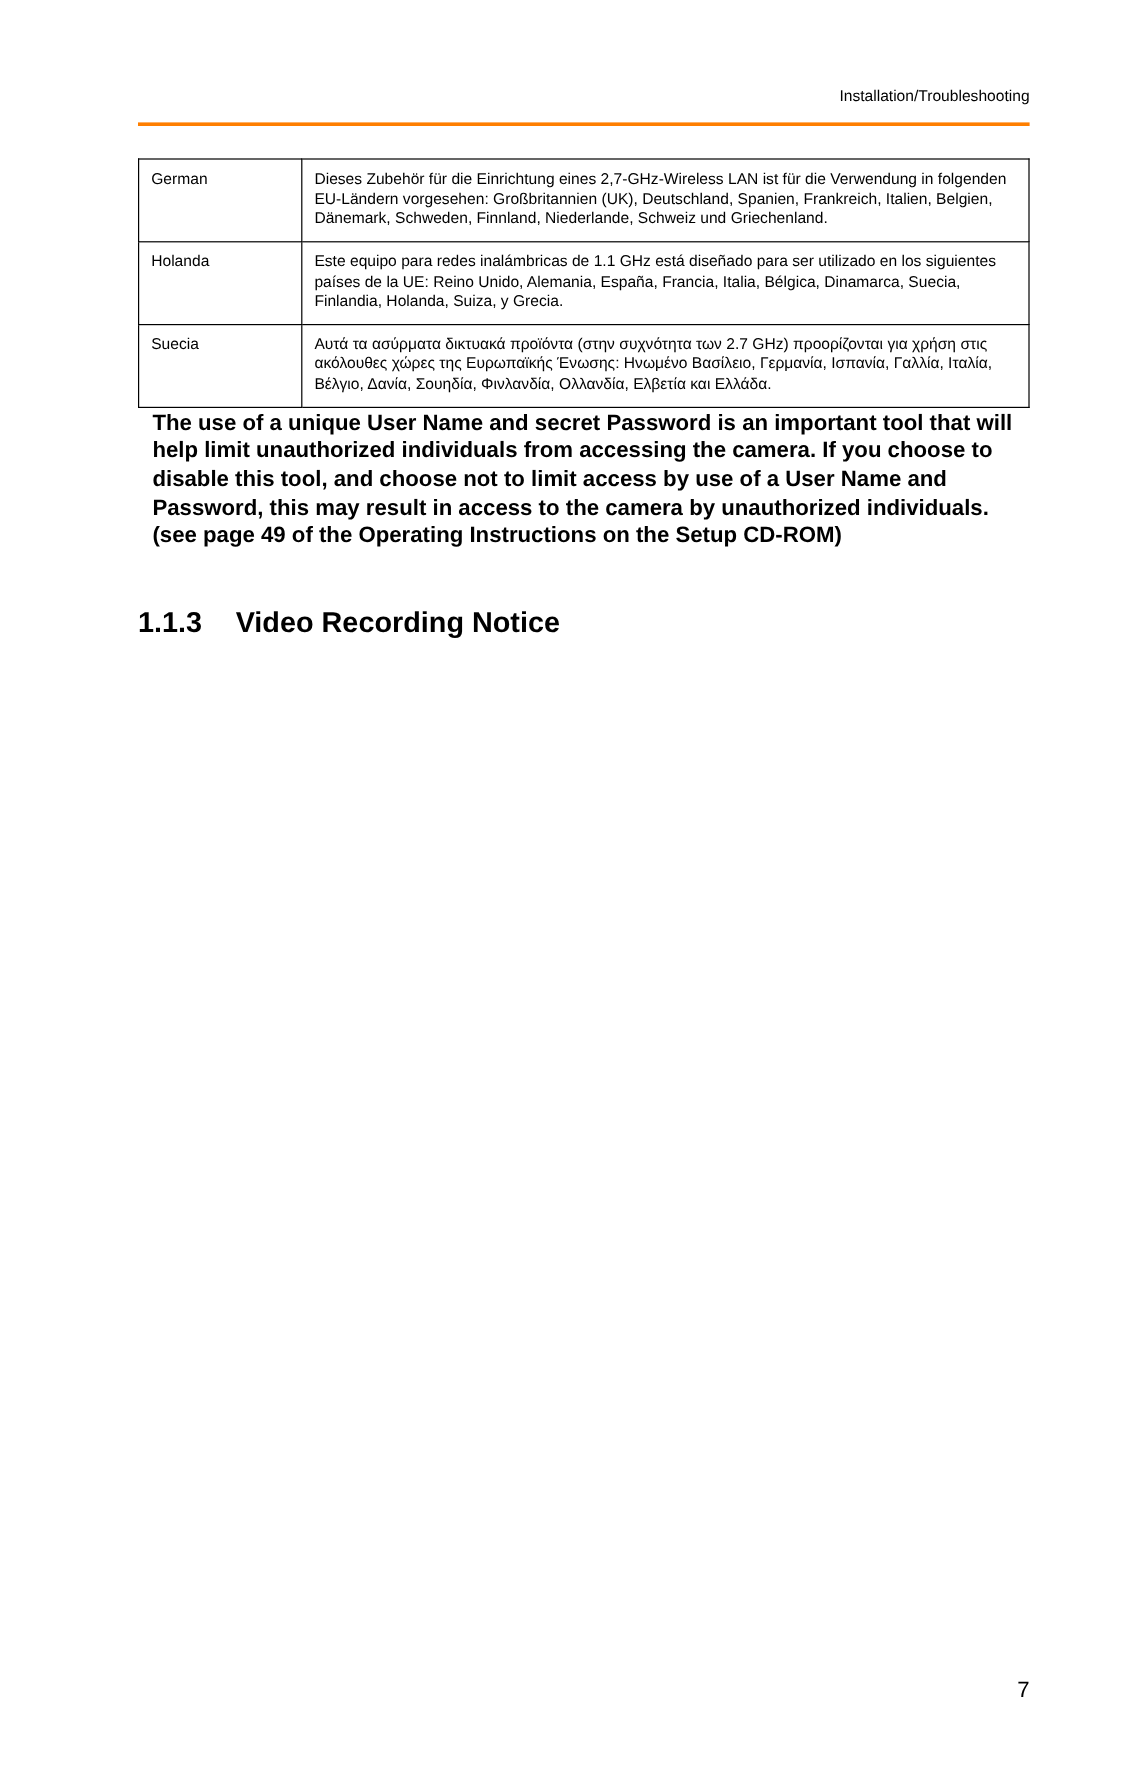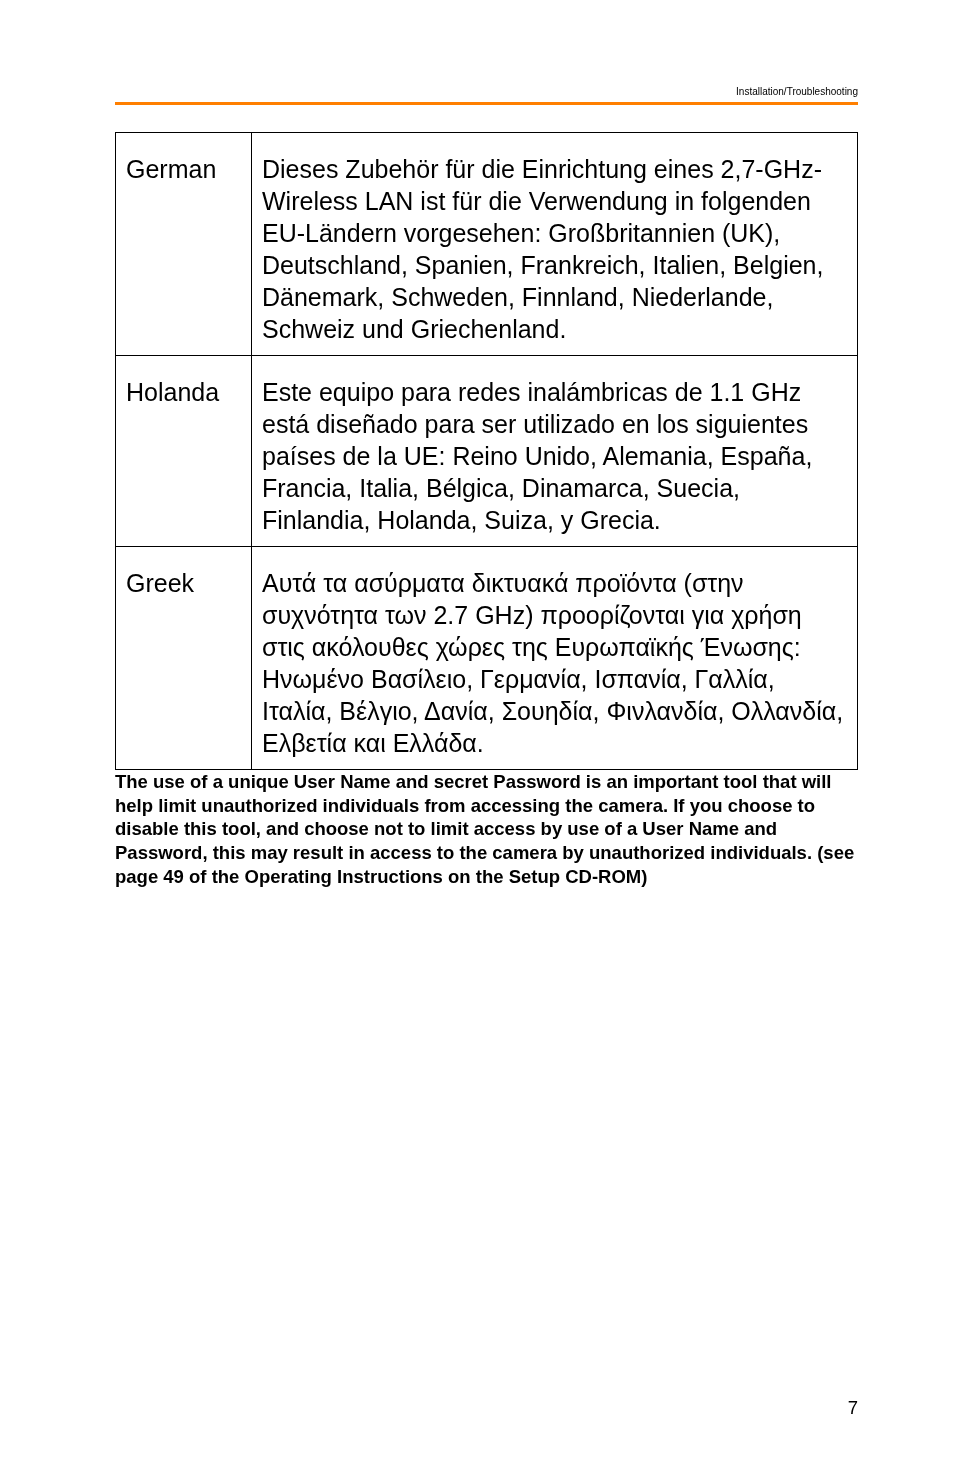--- a/index.html
+++ b/index.html
@@ -14,63 +14,63 @@
   .page {
     padding: 72px 96px 40px 115px;
   }
   .header-area {
     position: relative;
     height: 56px;
   }
   .running-head {
     position: absolute;
     right: 0;
-    top: 14px;
-    font-size: 10px;
+    top: 0;
+    font-size: 13px;
     color: #000;
   }
   .orange-rule {
     position: absolute;
     left: 0;
     right: 0;
     top: 30px;
     height: 3px;
     background: #ff7f00;
   }
   table.lang {
     border-collapse: collapse;
     width: 100%;
     margin-top: 4px;
     table-layout: fixed;
   }
   table.lang td {
     border: 1.5px solid #000;
-    padding: 20px 10px 10px 10px;
+    padding: 8px 10px 10px 10px;
     vertical-align: top;
-    font-size: 25px;
+    font-size: 13px;
     line-height: 1.28;
   }
   table.lang td.label { width: 136px; }
   h2.section {
     font-size: 24px;
     font-weight: bold;
     margin-top: 48px;
     margin-bottom: 12px;
   }
   h2.section .num { display: inline-block; margin-right: 28px; }
   .bold-para {
     font-size: 18.5px;
     font-weight: bold;
     line-height: 1.28;
   }
   .body-para {
     font-size: 18.5px;
     line-height: 1.28;
   }
-  .indent { margin-left: 0; }
+  .indent { margin-left: 12px; }
   .page-num {
     position: absolute;
     right: 96px;
     bottom: 56px;
     font-size: 18.5px;
   }
 </style>
 </head>
 <body>
 
@@ -85,24 +85,27 @@
     <tbody>
         <tr>
       <td class="label">German</td>
       <td>Dieses Zubehör für die Einrichtung eines 2,7-GHz-Wireless LAN ist für die Verwendung in folgenden EU-Ländern vorgesehen: Großbritannien (UK), Deutschland, Spanien, Frankreich, Italien, Belgien, Dänemark, Schweden, Finnland, Niederlande, Schweiz und Griechenland.</td>
     </tr>
     <tr>
       <td class="label">Holanda</td>
       <td>Este equipo para redes inalámbricas de 1.1 GHz está diseñado para ser utilizado en los siguientes países de la UE: Reino Unido, Alemania, España, Francia, Italia, Bélgica, Dinamarca, Suecia, Finlandia, Holanda, Suiza, y Grecia.</td>
     </tr>
     <tr>
-      <td class="label">Greek</td>
+      <td class="label">Suecia</td>
       <td>Αυτά τα ασύρματα δικτυακά προϊόντα (στην συχνότητα των 2.7 GHz) προορίζονται για χρήση στις ακόλουθες χώρες της Ευρωπαϊκής Ένωσης: Ηνωμένο Βασίλειο, Γερμανία, Ισπανία, Γαλλία, Ιταλία, Βέλγιο, Δανία, Σουηδία, Φινλανδία, Ολλανδία, Ελβετία και Ελλάδα.</td>
     </tr>
   </tbody>
     </table>
 
   <p class="bold-para indent">The use of a unique User Name and secret Password is an important tool that will help limit unauthorized individuals from accessing the camera. If you choose to disable this tool, and choose not to limit access by use of a User Name and Password, this may result in access to the camera by unauthorized individuals. (see page 49 of the Operating Instructions on the Setup CD-ROM)</p>
 
+  <h2 class="section">
+    <span class="num">1.1.3</span><span>Video Recording Notice</span>
+  </h2>
 
 </div>
 
 <div class="page-num">7</div>
 
 </body></html>

